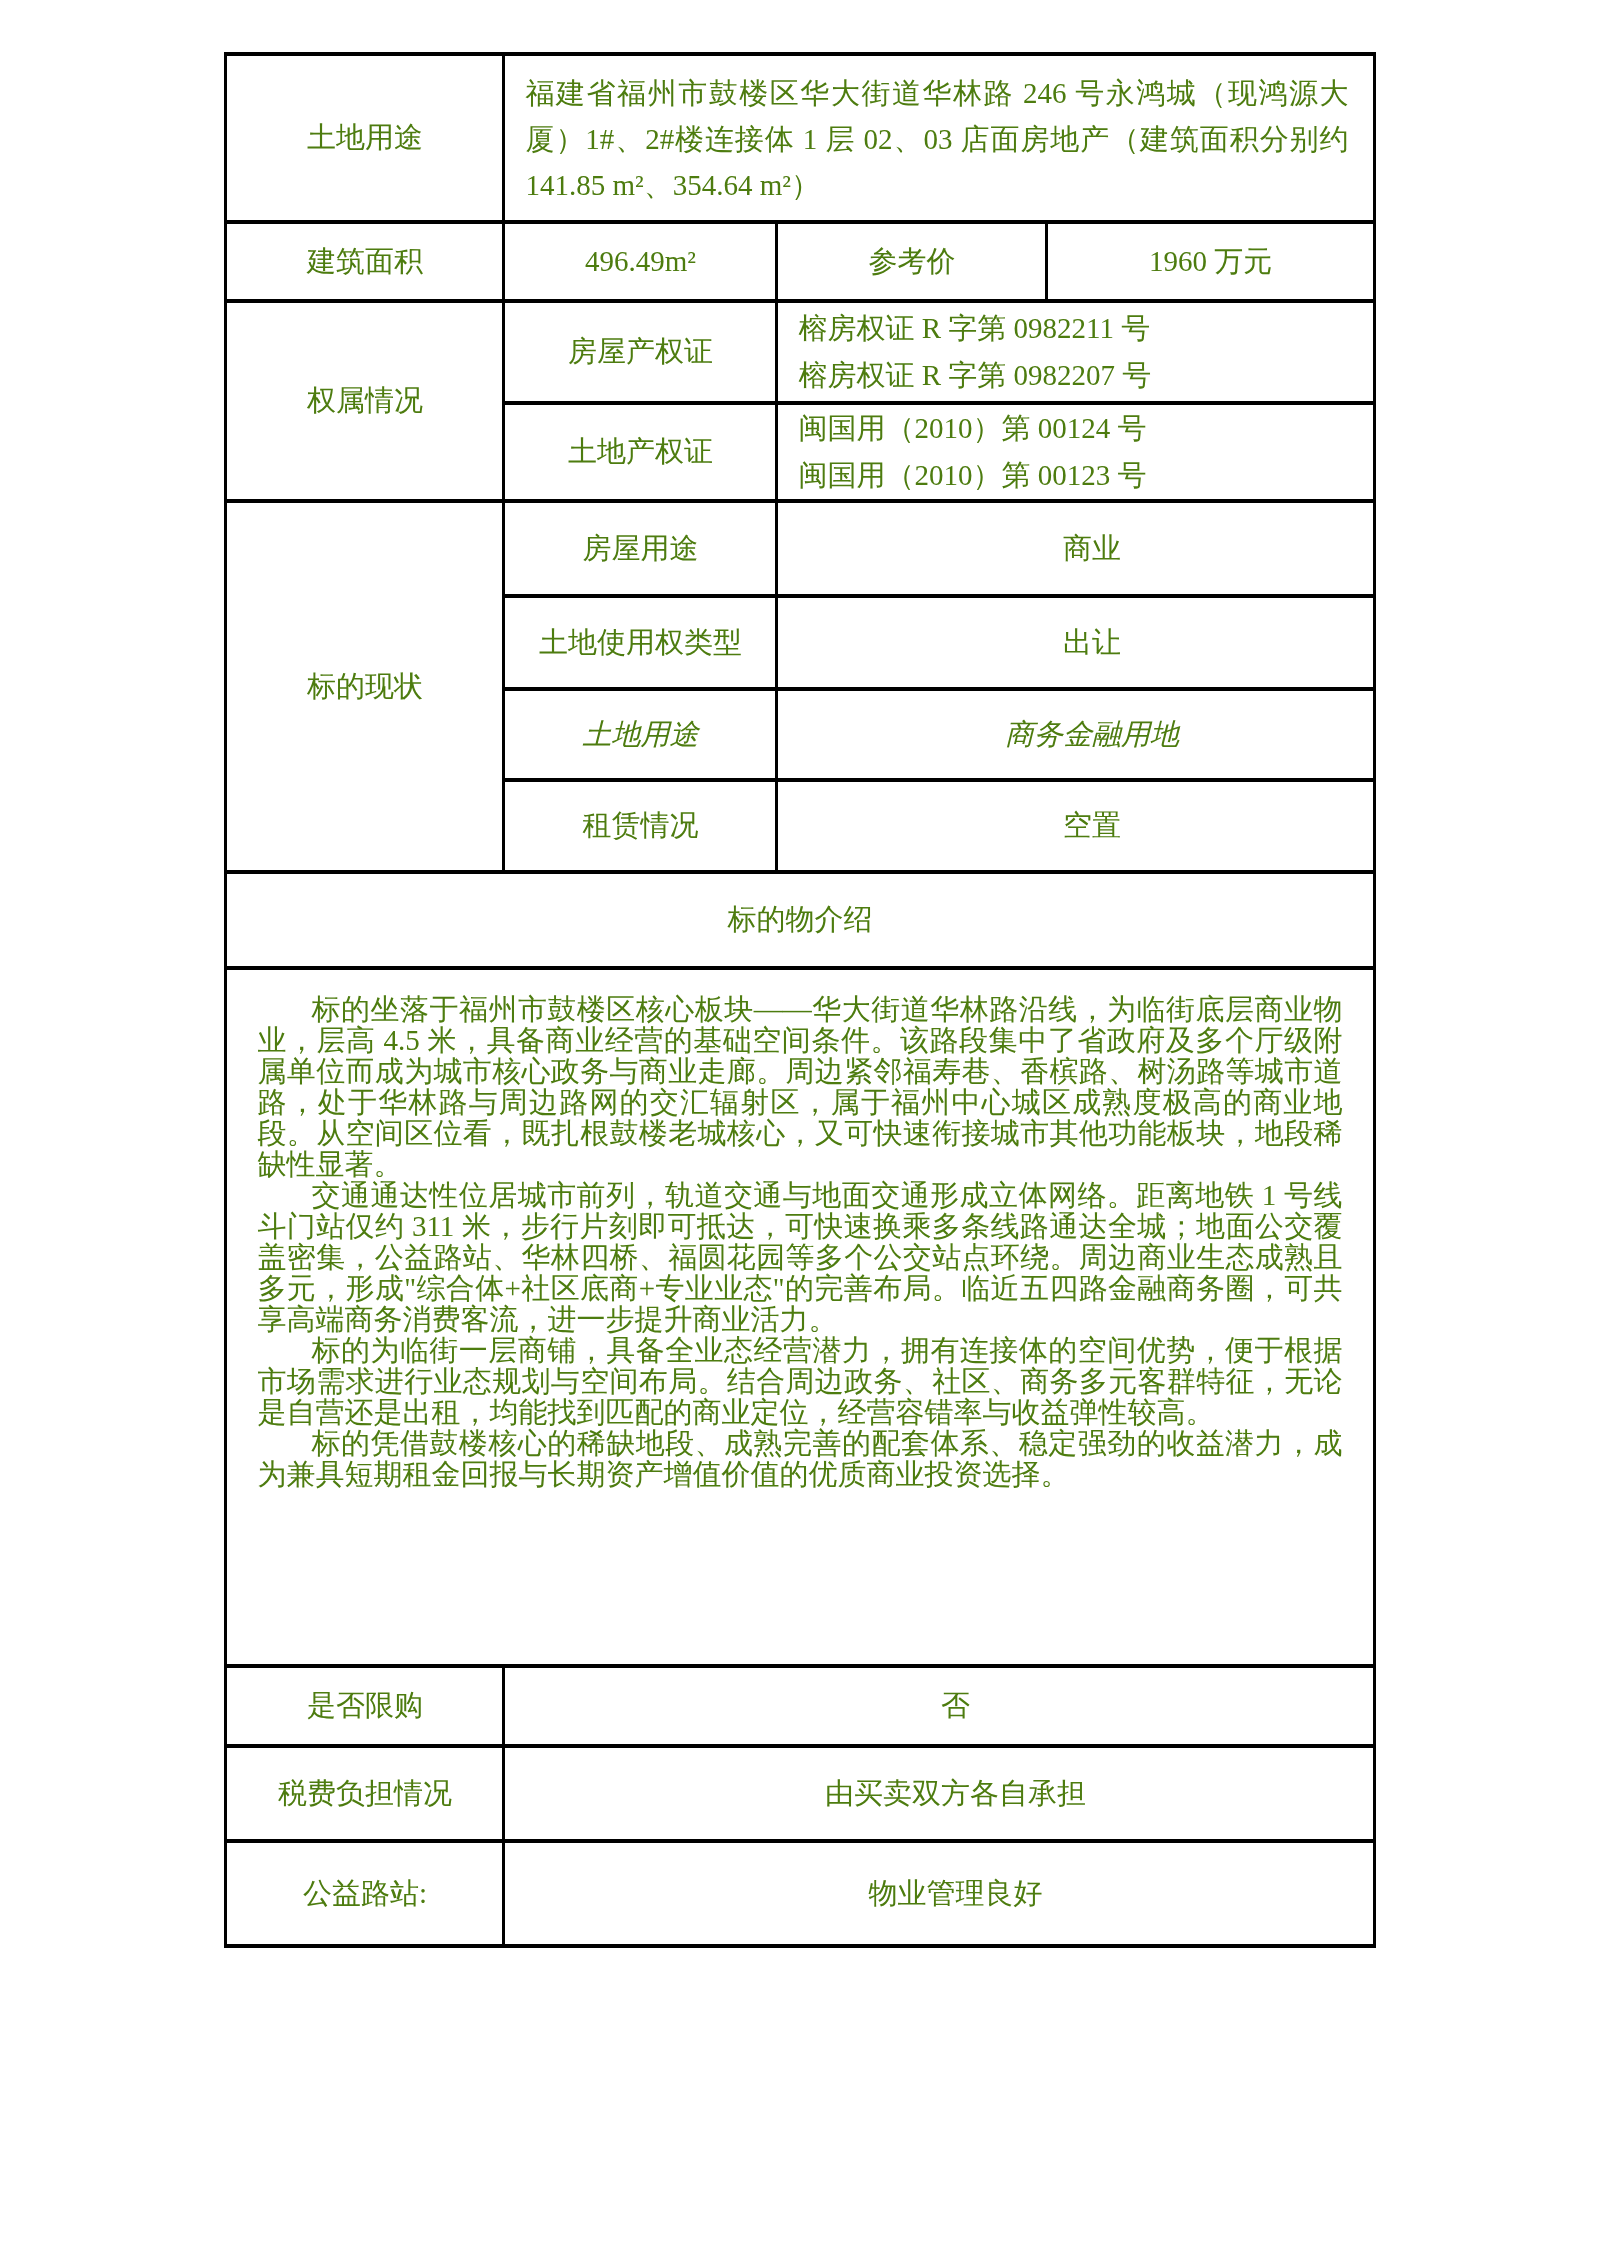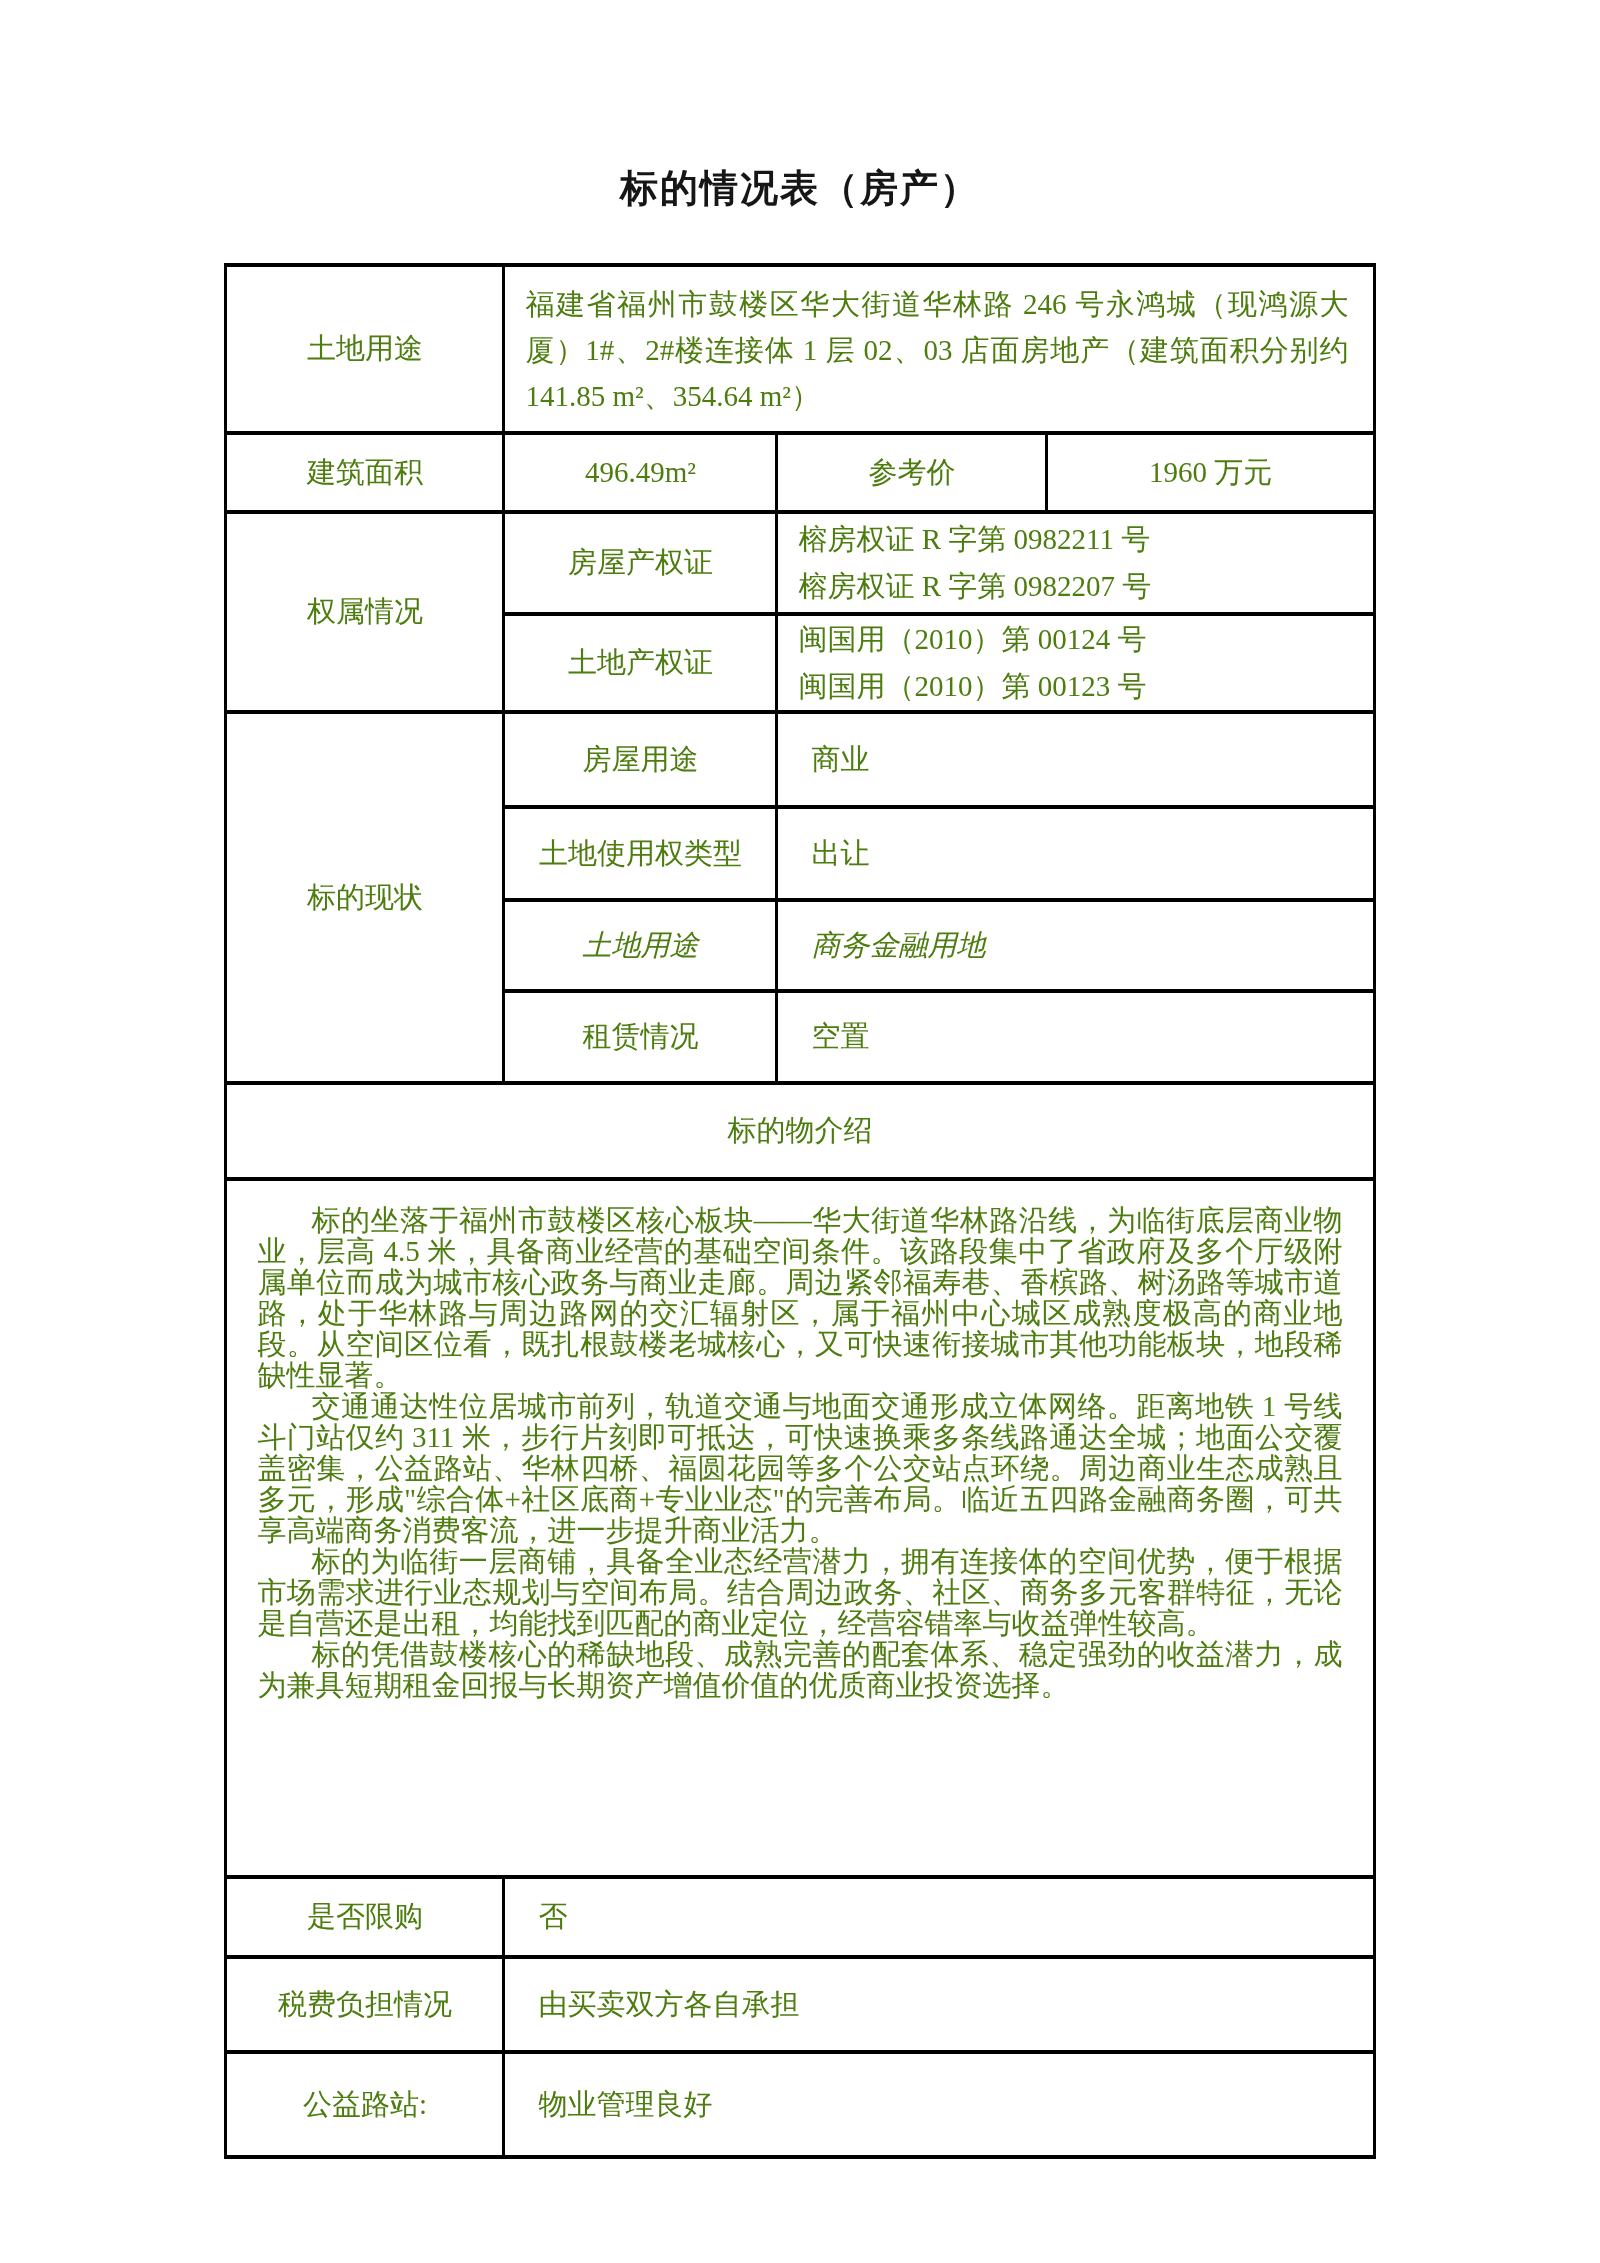--- a/index.html
+++ b/index.html
@@ -38,21 +38,21 @@
     border:3px solid #000000;
     border-top-width:4px;
     border-bottom-width:4px;
     padding:0;
     font-size:29px;
     color:#4d7c0f;
     vertical-align:middle;
     overflow:hidden;
   }
   td.c { text-align:center; }
-  td.v { text-align:left; padding-left:33px; }
+  td.v { text-align:center; padding-left:33px; }
   td.addr {
     text-align:justify;
     padding:14px 24px 12px 20px;
     line-height:46px;
   }
   td.cert { padding-left:20px; }
   td.cert .cert-line { line-height:47px; }
   td.body-cell { vertical-align:top; padding:24px 30px 0 30px; }
   td.body-cell p {
     margin:0;
@@ -72,21 +72,20 @@
   tr.r10 { height:698px; }
   tr.r11 { height:80px;  }
   tr.r12 { height:95px;  }
   tr.r13 { height:105px; }
 </style>
 </head>
 <body>
 
 <div class="page">
 
-  <h1 class="doc-title">标的情况表（房产）</h1>
 
   <table class="info-table">
     <colgroup>
       <col class="col1">
         <col class="col2">
         <col class="col3">
         <col class="col4">
     </colgroup>
     <tbody>
 

